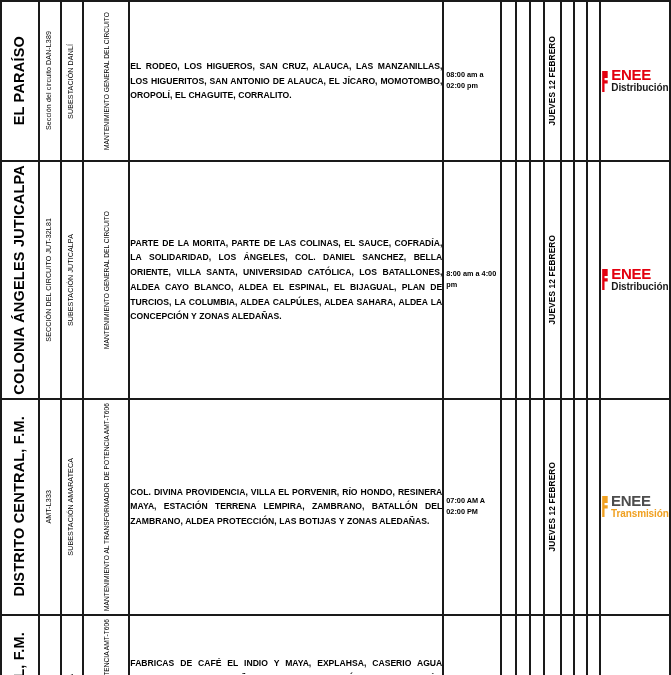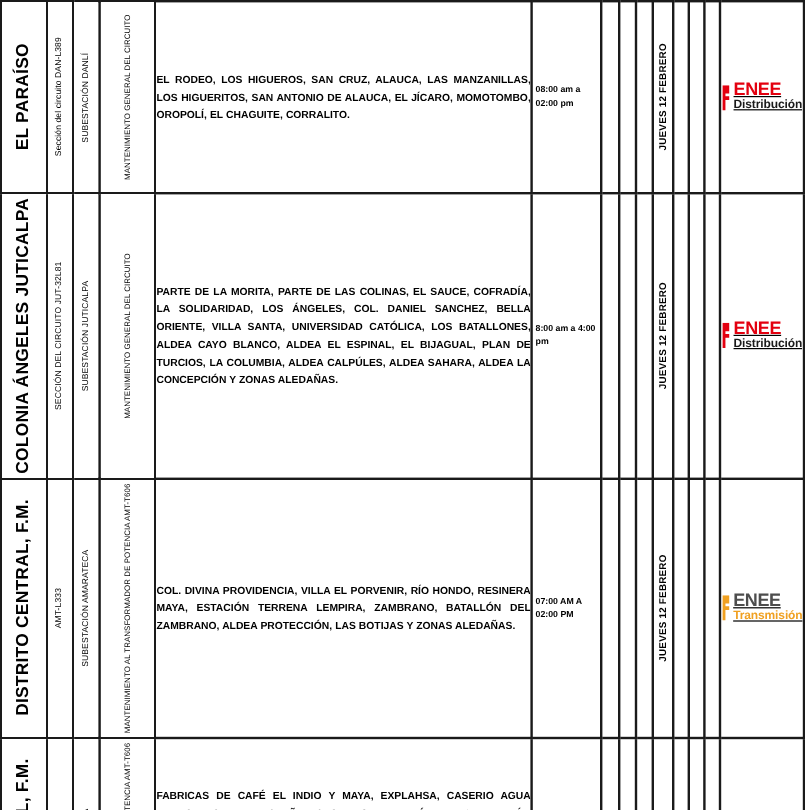--- a/index.html
+++ b/index.html
@@ -151,21 +151,20 @@
     white-space: nowrap;
   }
 
   
   .logo-cell { text-align: center; }
   .logo-box {
     display: flex;
     align-items: flex-end;
     justify-content: center;
     padding: 2px;
-    text-decoration: underline;
   }
   .logo-mark {
     display: inline-flex;
     align-items: center;
     line-height: 1;
   }
   .logo-bolt {
     width: 9px;
     height: 21px;
     margin-right: 1px;

